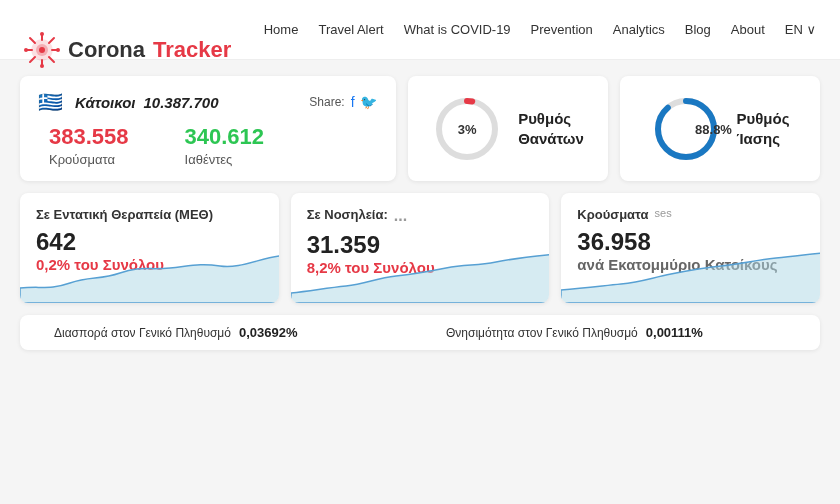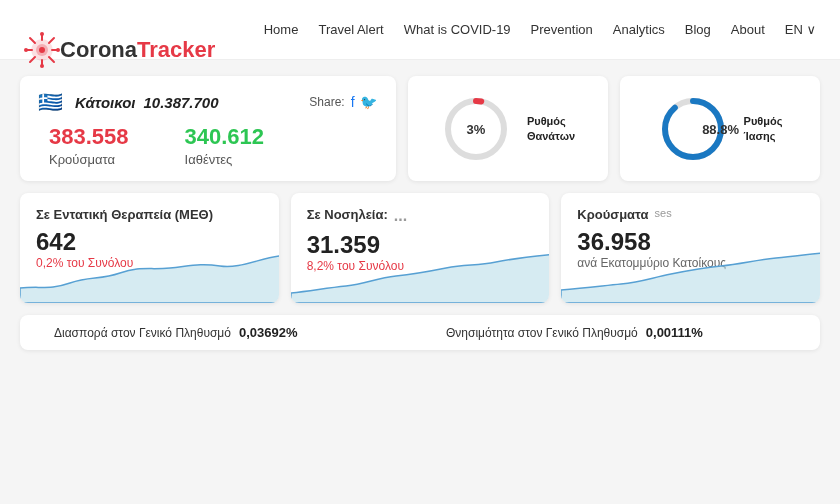--- a/index.html
+++ b/index.html
@@ -11,20 +11,21 @@
       display: flex;
       align-items: center;
       justify-content: space-between;
       padding: 0 24px;
       height: 60px;
       border-bottom: 1px solid #eee;
     }
     .logo {
       display: flex;
       align-items: center;
+      gap: 8px;
       font-size: 22px;
       font-weight: bold;
       margin-top: 40px;
     }
     .logo-icon {
       width: 36px;
       height: 36px;
     }
     .logo-corona { color: #333; }
     .logo-tracker { color: #e63946; }
@@ -107,21 +108,21 @@
       justify-content: center;
       gap: 16px;
     }
     .circle-wrapper { position: relative; width: 70px; height: 70px; }
     .circle-wrapper svg { width: 70px; height: 70px; }
     .circle-percent {
       font-size: 13px;
       font-weight: bold;
       color: #333;
     }
-    .circle-label { font-size: 11px; font-weight: bold; color: #222; line-height: 1.3; }
+    .circle-label { font-size: 15px; font-weight: bold; color: #222; line-height: 1.3; }
 
     
     .bottom-row {
       display: grid;
       grid-template-columns: 1fr 1fr 1fr;
       gap: 12px;
       margin-bottom: 12px;
     }
     .metric-card {
       background: #fff;
@@ -136,21 +137,21 @@
       font-size: 13px;
       color: #333;
       font-weight: bold;
       margin-bottom: 6px;
       display: flex;
       align-items: flex-start;
       gap: 6px;
     }
     .metric-title .dots { color: #999; font-size: 16px; }
     .metric-value { font-size: 24px; font-weight: bold; color: #222; }
-    .metric-sub { font-size: 12px; color: #e63946; font-weight: normal; }
+    .metric-sub { font-size: 15px; color: #e63946; font-weight: bold; }
     .metric-sub.gray { color: #666; }
     .chart-bg {
       position: absolute;
       bottom: 0;
       left: 0;
       right: 0;
       height: 55px;
     }
 
     

